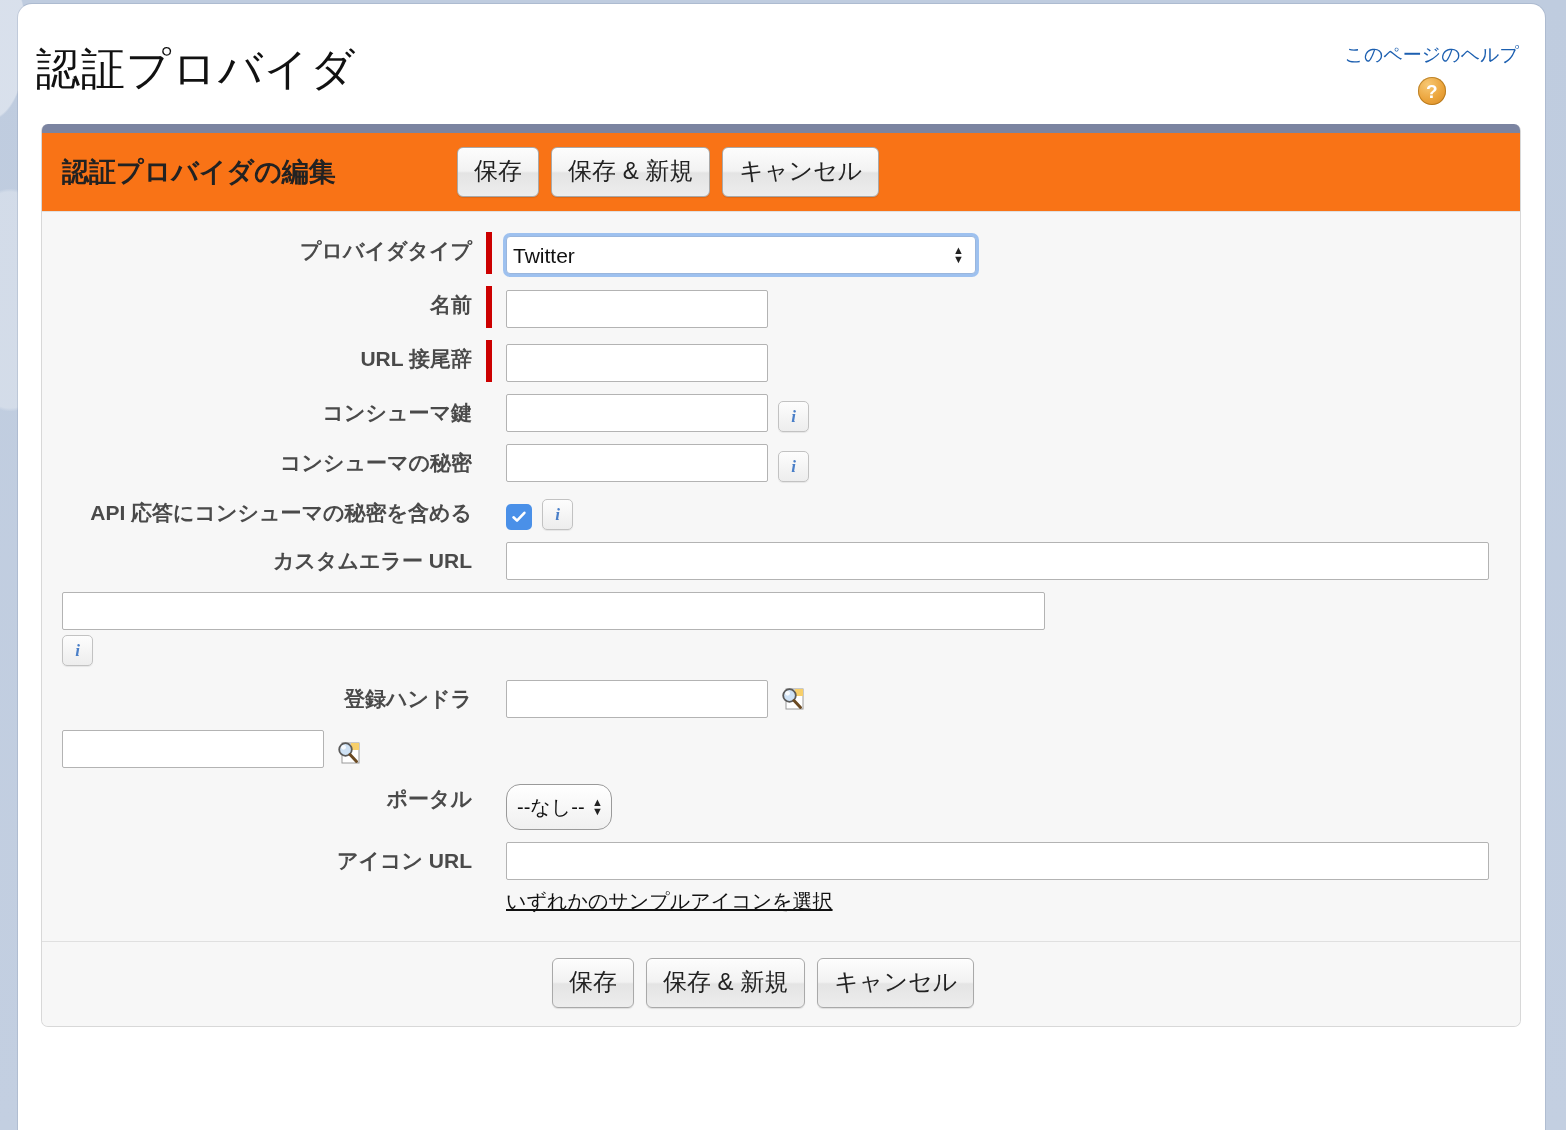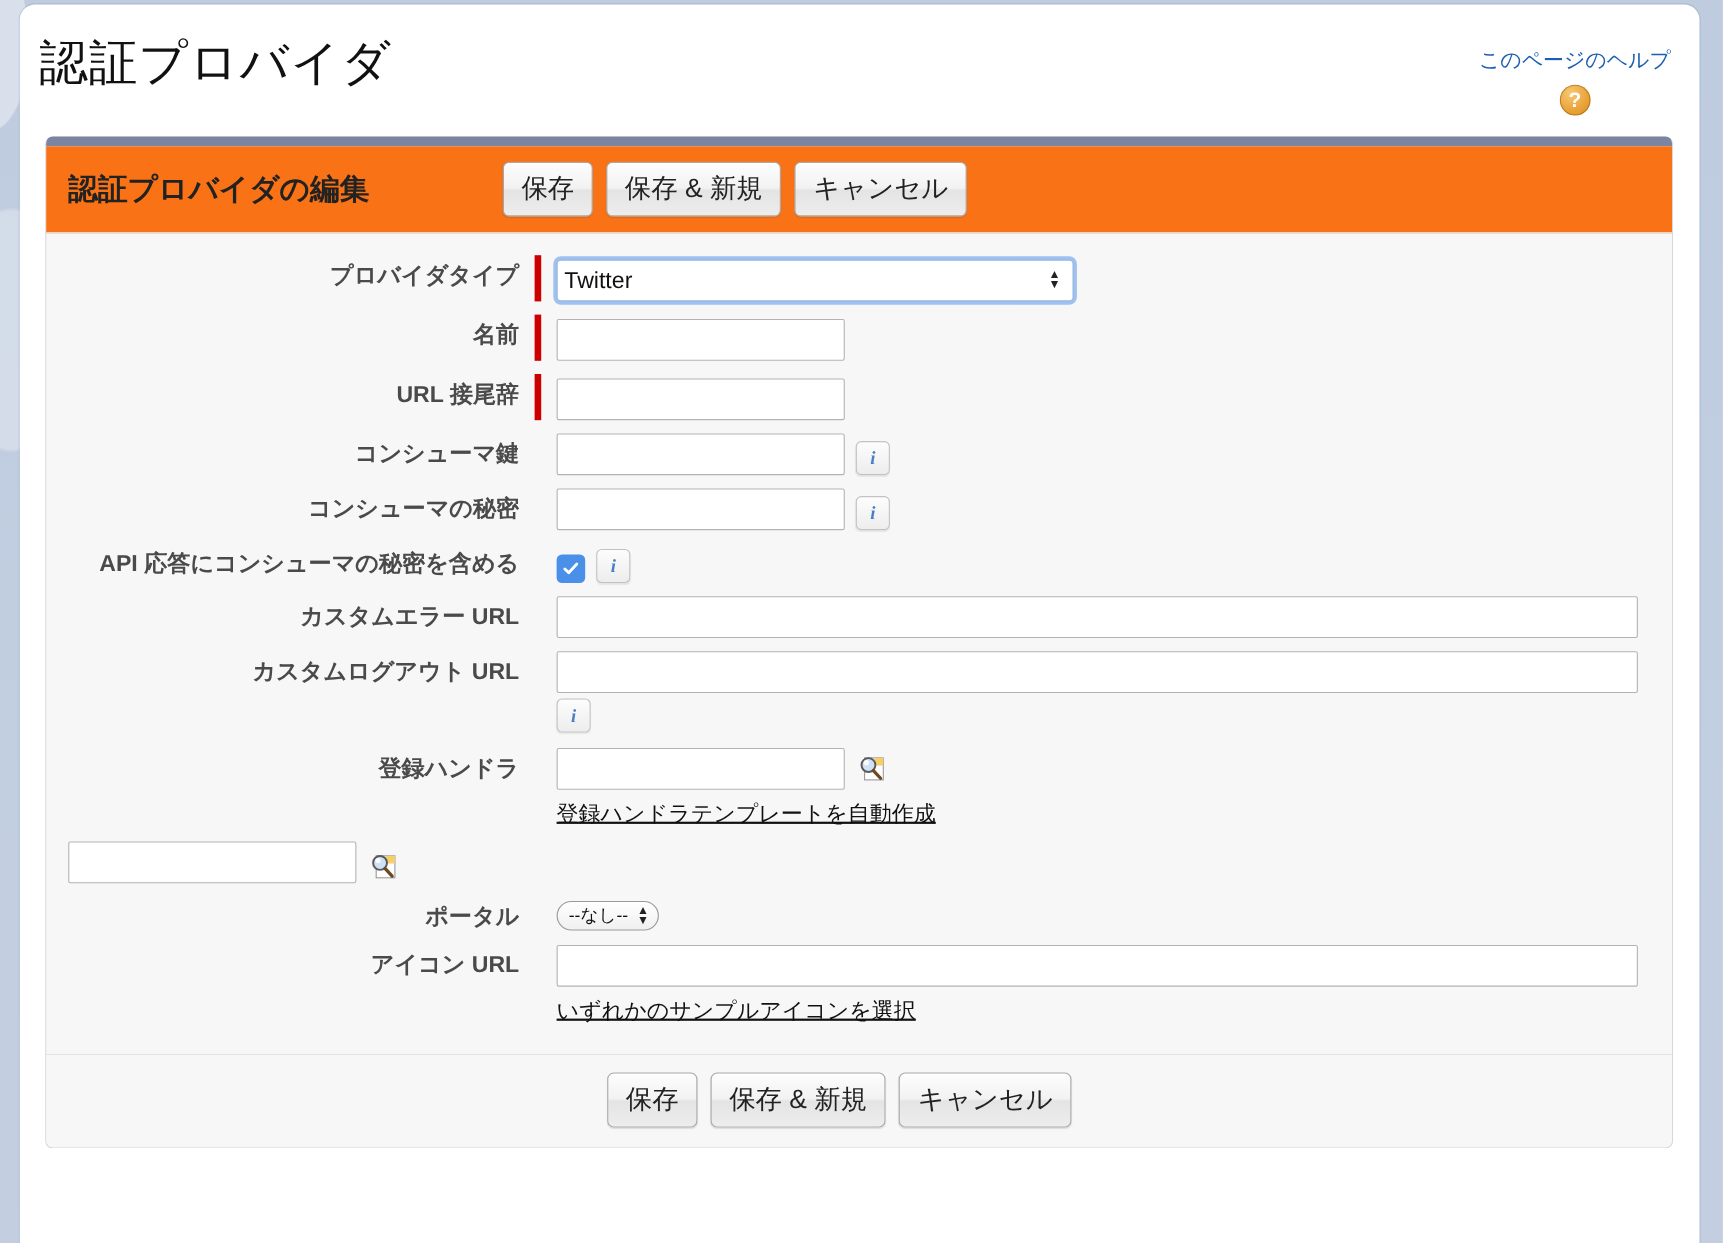--- a/index.html
+++ b/index.html
@@ -34,21 +34,21 @@
     box-shadow: 0 0 0 1px rgba(120,135,165,0.25);
     overflow: hidden;
   }
   .page-header {
     position: relative;
     height: 112px;
   }
   .page-title {
     position: absolute;
     left: 18px;
-    top: 24px;
+    top: 36px;
     font-size: 44px;
     font-weight: 400;
     color: #111111;
     letter-spacing: 1px;
   }
   .help-link-wrap {
     position: absolute;
     right: 26px;
     top: 38px;
     display: flex;
@@ -188,22 +188,22 @@
     right: 12px;
     top: 50%;
     transform: translateY(-50%);
     font-size: 11px;
     line-height: 9px;
     color: #222;
     pointer-events: none;
     text-align: center;
   }
   .sel-small {
-    height: 27px;
-    font-size: 16px;
+    height: 46px;
+    font-size: 20px;
     font-family: "Liberation Sans", "DejaVu Sans", sans-serif;
     border: 1px solid #9a9a9a;
     border-radius: 14px;
     background: linear-gradient(180deg,#ffffff,#f0f0f0);
     padding: 0 26px 0 10px;
     color: #111;
     appearance: none;
     -webkit-appearance: none;
   }
 
@@ -358,21 +358,20 @@
 
       <div class="field-row">
         <div class="field-label">カスタムエラー URL</div>
         <div class="field-control">
           <div class="req-spacer"></div>
           <input class="txt txt-wide" type="text" value="" style="">
         </div>
       </div>
 
       <div class="field-row">
-        <div class="field-label">カスタムログアウト URL</div>
         <div class="field-control">
           <div class="req-spacer"></div>
           <div class="field-stack">
             <input class="txt txt-wide" type="text" value="" style="">
             <span class="info-btn">i</span>
           </div>
         </div>
       </div>
 
       <div class="field-row" style="margin-top:12px;">
@@ -385,21 +384,20 @@
               <span class="lookup-icon">
                 <svg width="30" height="30" viewBox="0 0 30 30" aria-hidden="true">
                   <rect x="8" y="5" width="17" height="20" fill="#ffffff" stroke="#9a9a9a" stroke-width="1"></rect>
                   <rect x="17" y="5" width="8" height="7" fill="#f7cf6a"></rect>
                   <circle cx="11.5" cy="11.5" r="6.3" fill="#cfe2f5" stroke="#5a5a5a" stroke-width="1.8"></circle>
                   <circle cx="9.6" cy="9.3" r="2.4" fill="#ffffff" opacity="0.85"></circle>
                   <line x1="16" y1="16.5" x2="22.5" y2="23.5" stroke="#6b4a22" stroke-width="3" stroke-linecap="round"></line>
                 </svg>
               </span>
             </div>
-            <span class="sub-link">登録ハンドラテンプレートを自動作成</span>
           </div>
         </div>
       </div>
 
       <div class="field-row" style="margin-top:8px;">
         <div class="field-control">
           <div class="req-spacer"></div>
           <input class="txt txt-narrow" type="text" value="" style="">
           <span class="lookup-icon">
             <svg width="30" height="30" viewBox="0 0 30 30" aria-hidden="true">

